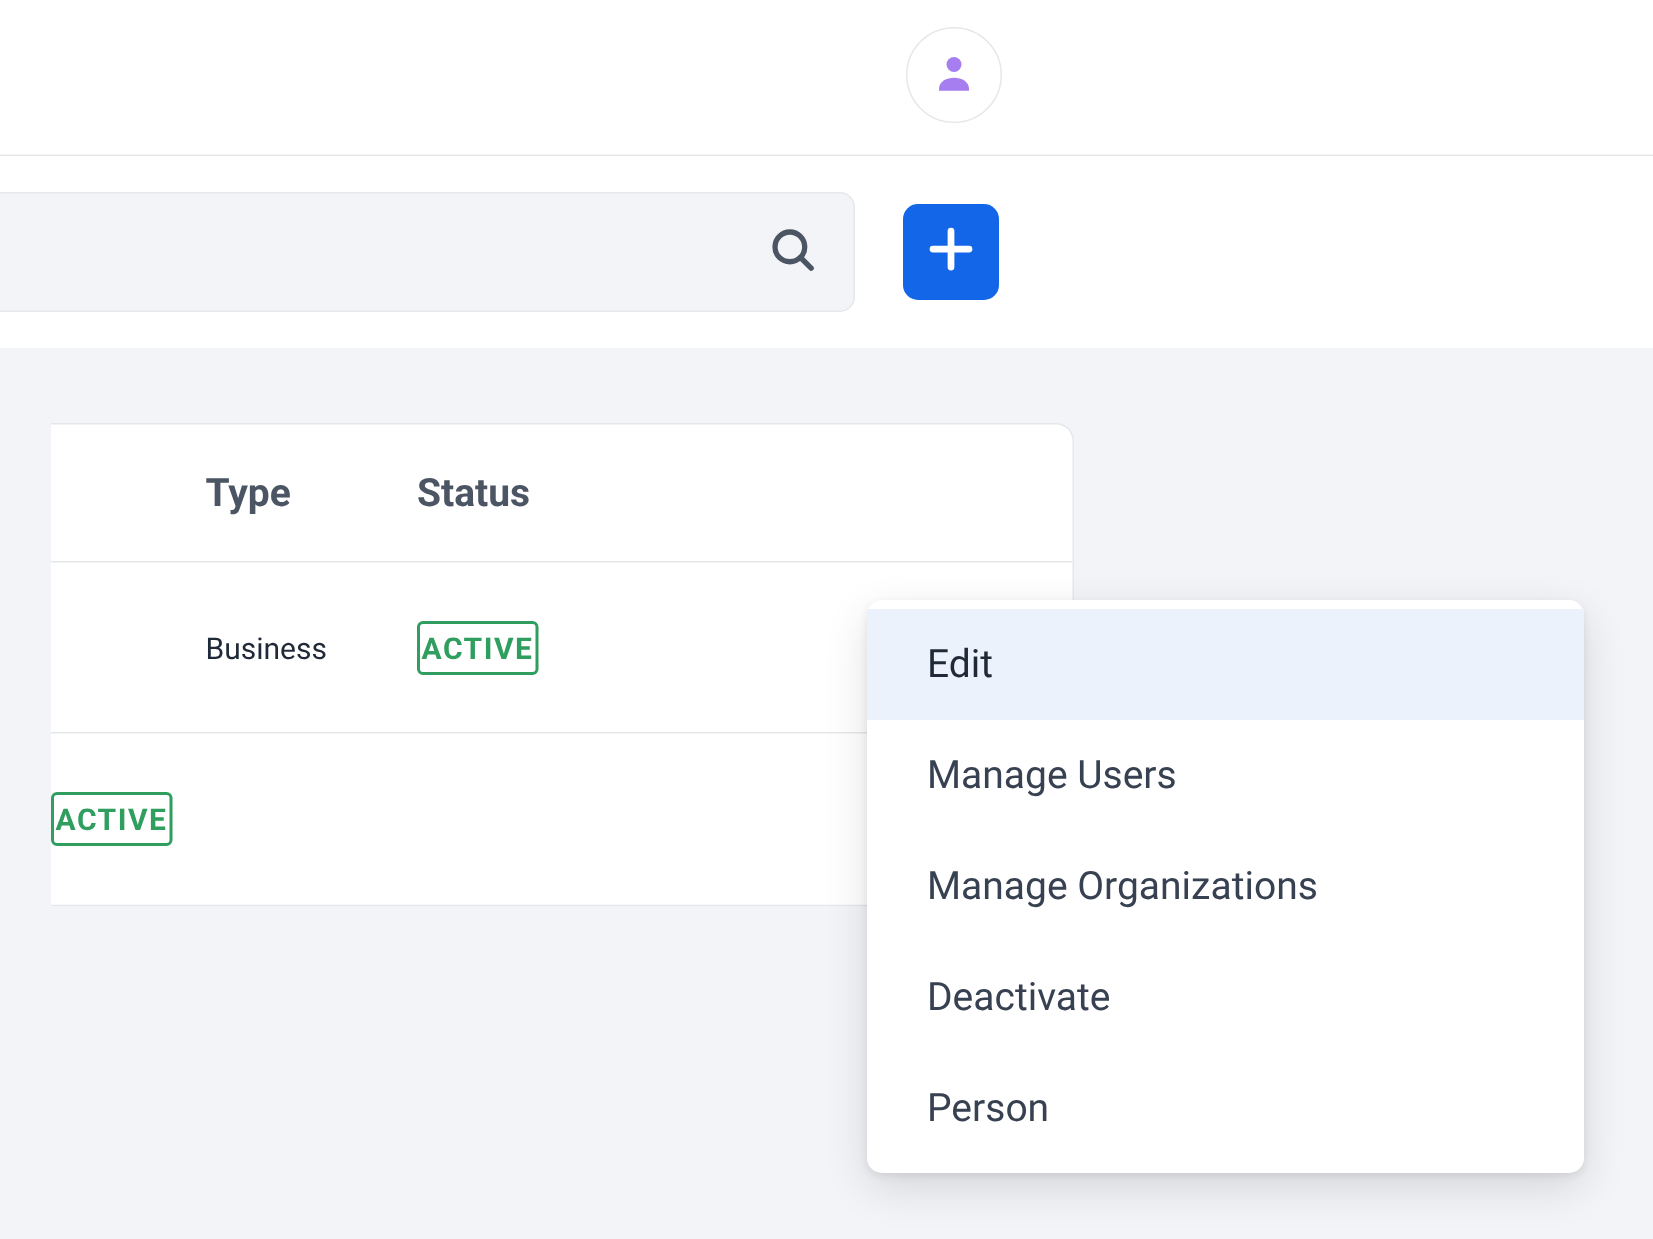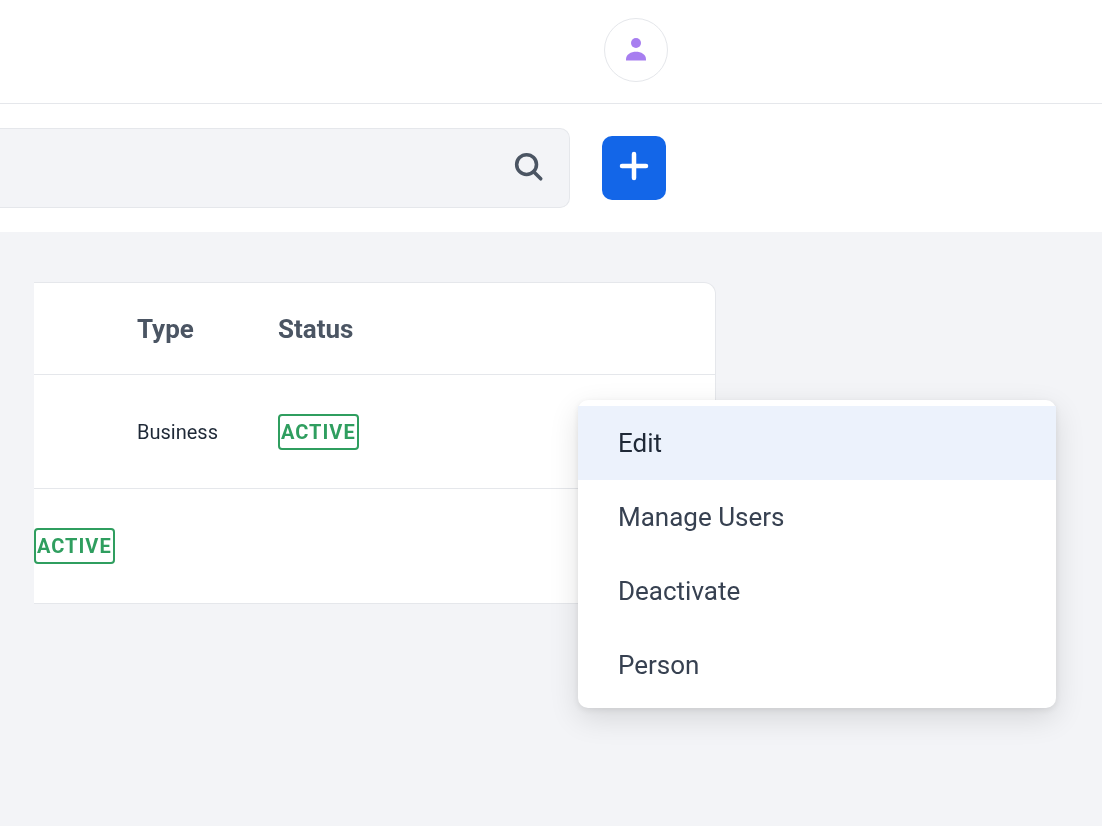--- a/index.html
+++ b/index.html
@@ -213,17 +213,18 @@
     <div class="table-row">
       <div class="td-status">
         <span class="status-badge">ACTIVE</span>
       </div>
     </div>
   </div>
 
   <div class="dropdown">
     <div class="dropdown-item highlight">Edit</div>
     <div class="dropdown-item">Manage Users</div>
+    <div class="dropdown-item">Manage Organizations</div>
     <div class="dropdown-item">Deactivate</div>
     <div class="dropdown-item">Person</div>
   </div>
 
 </div>
 
 </body></html>

